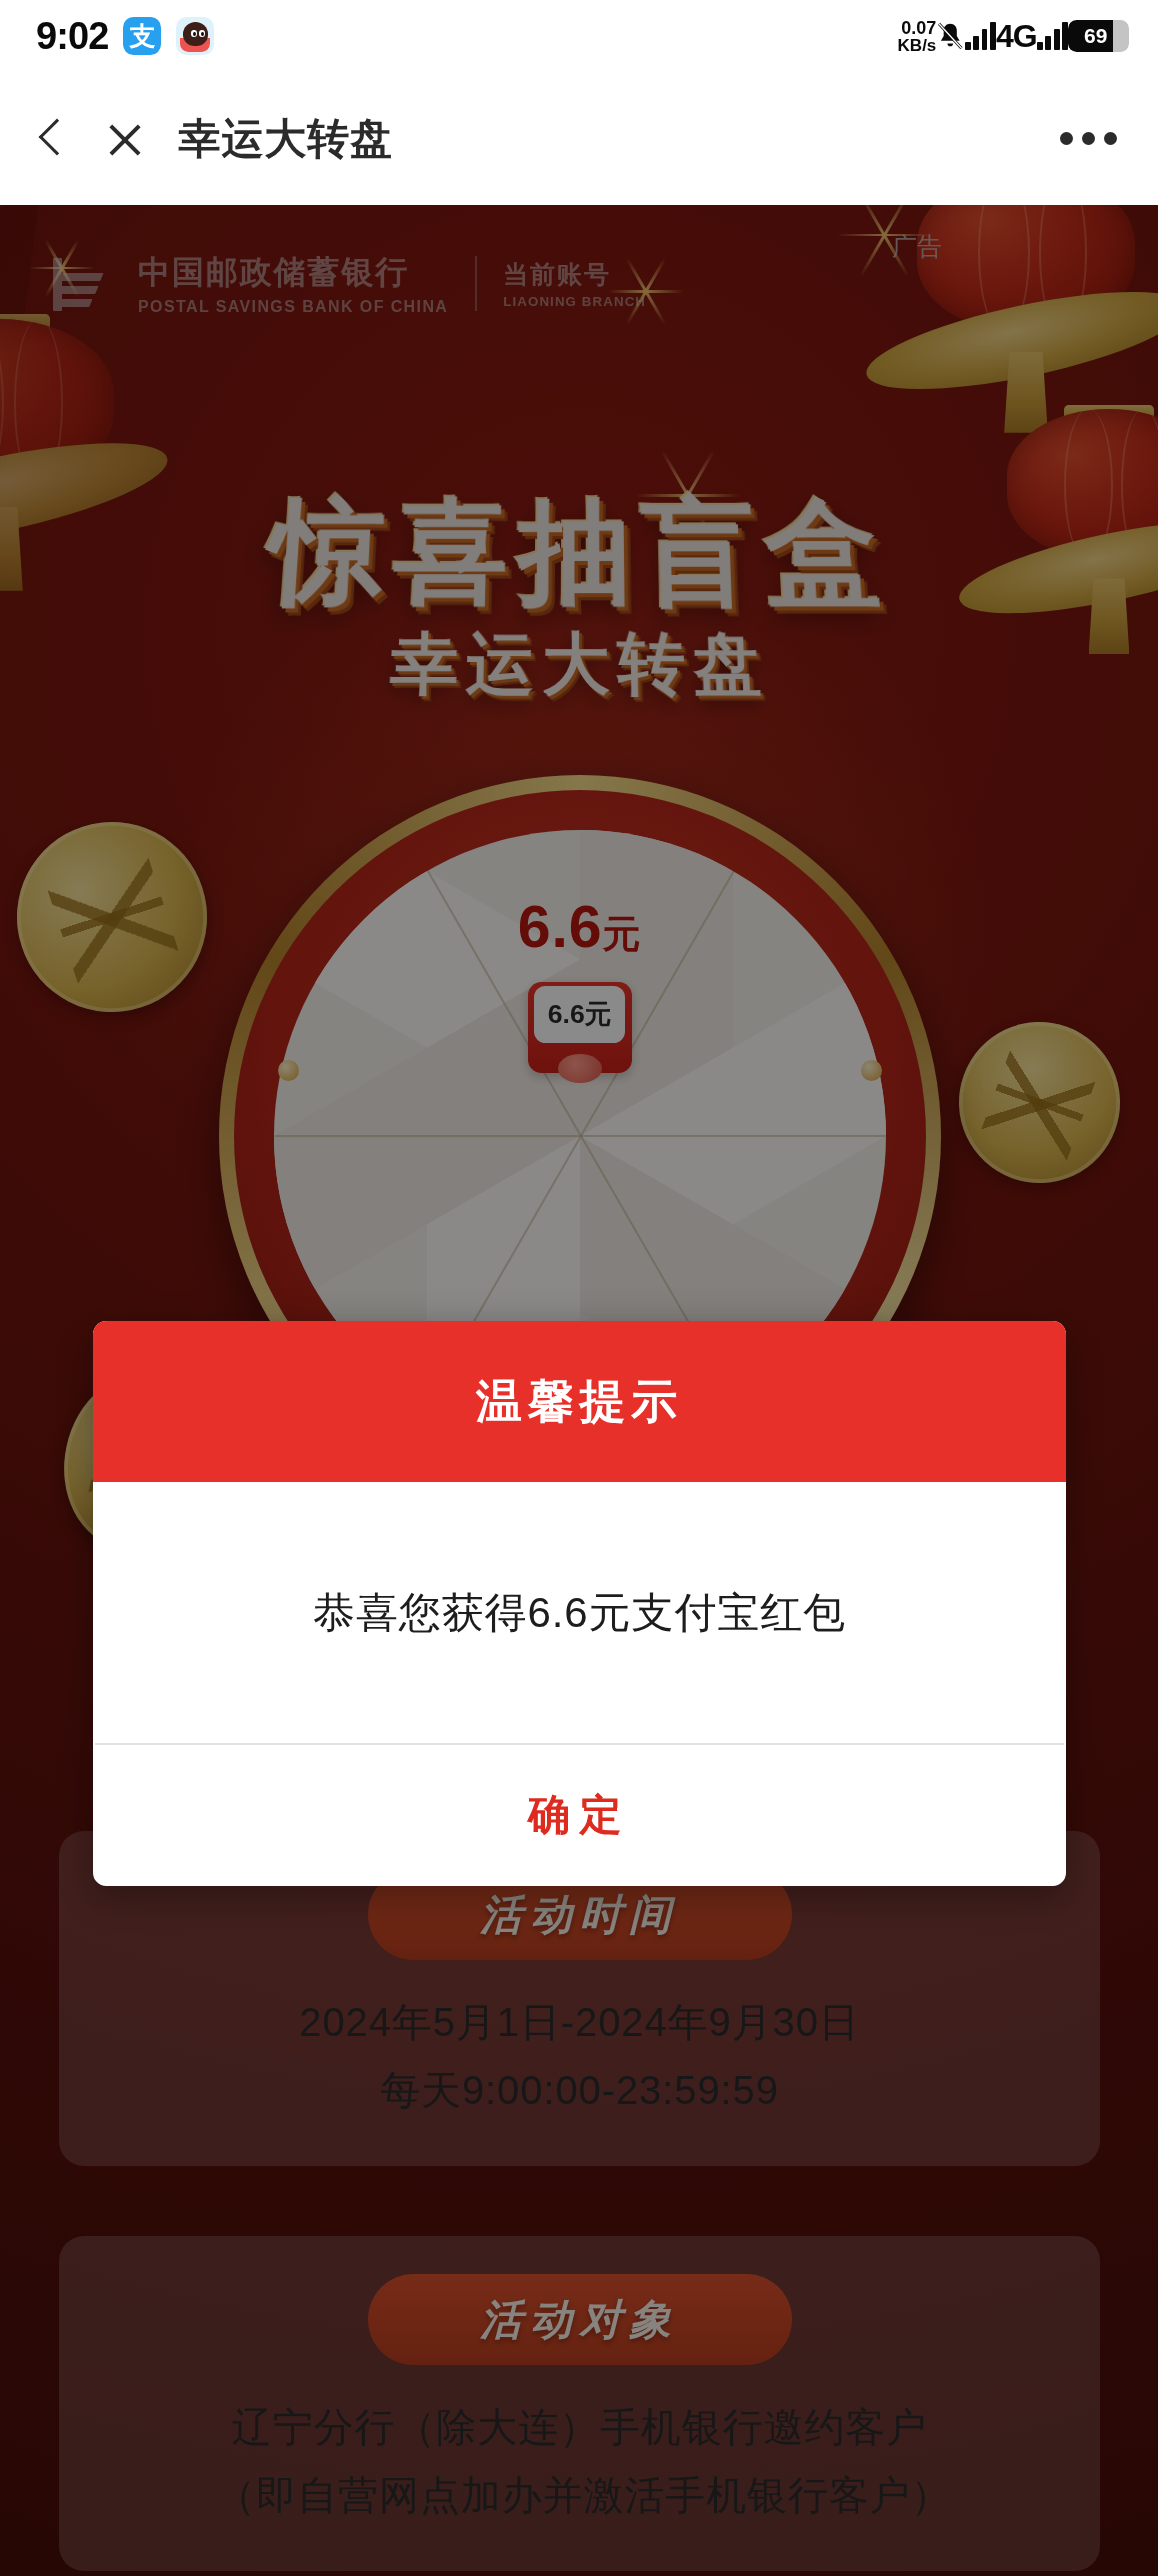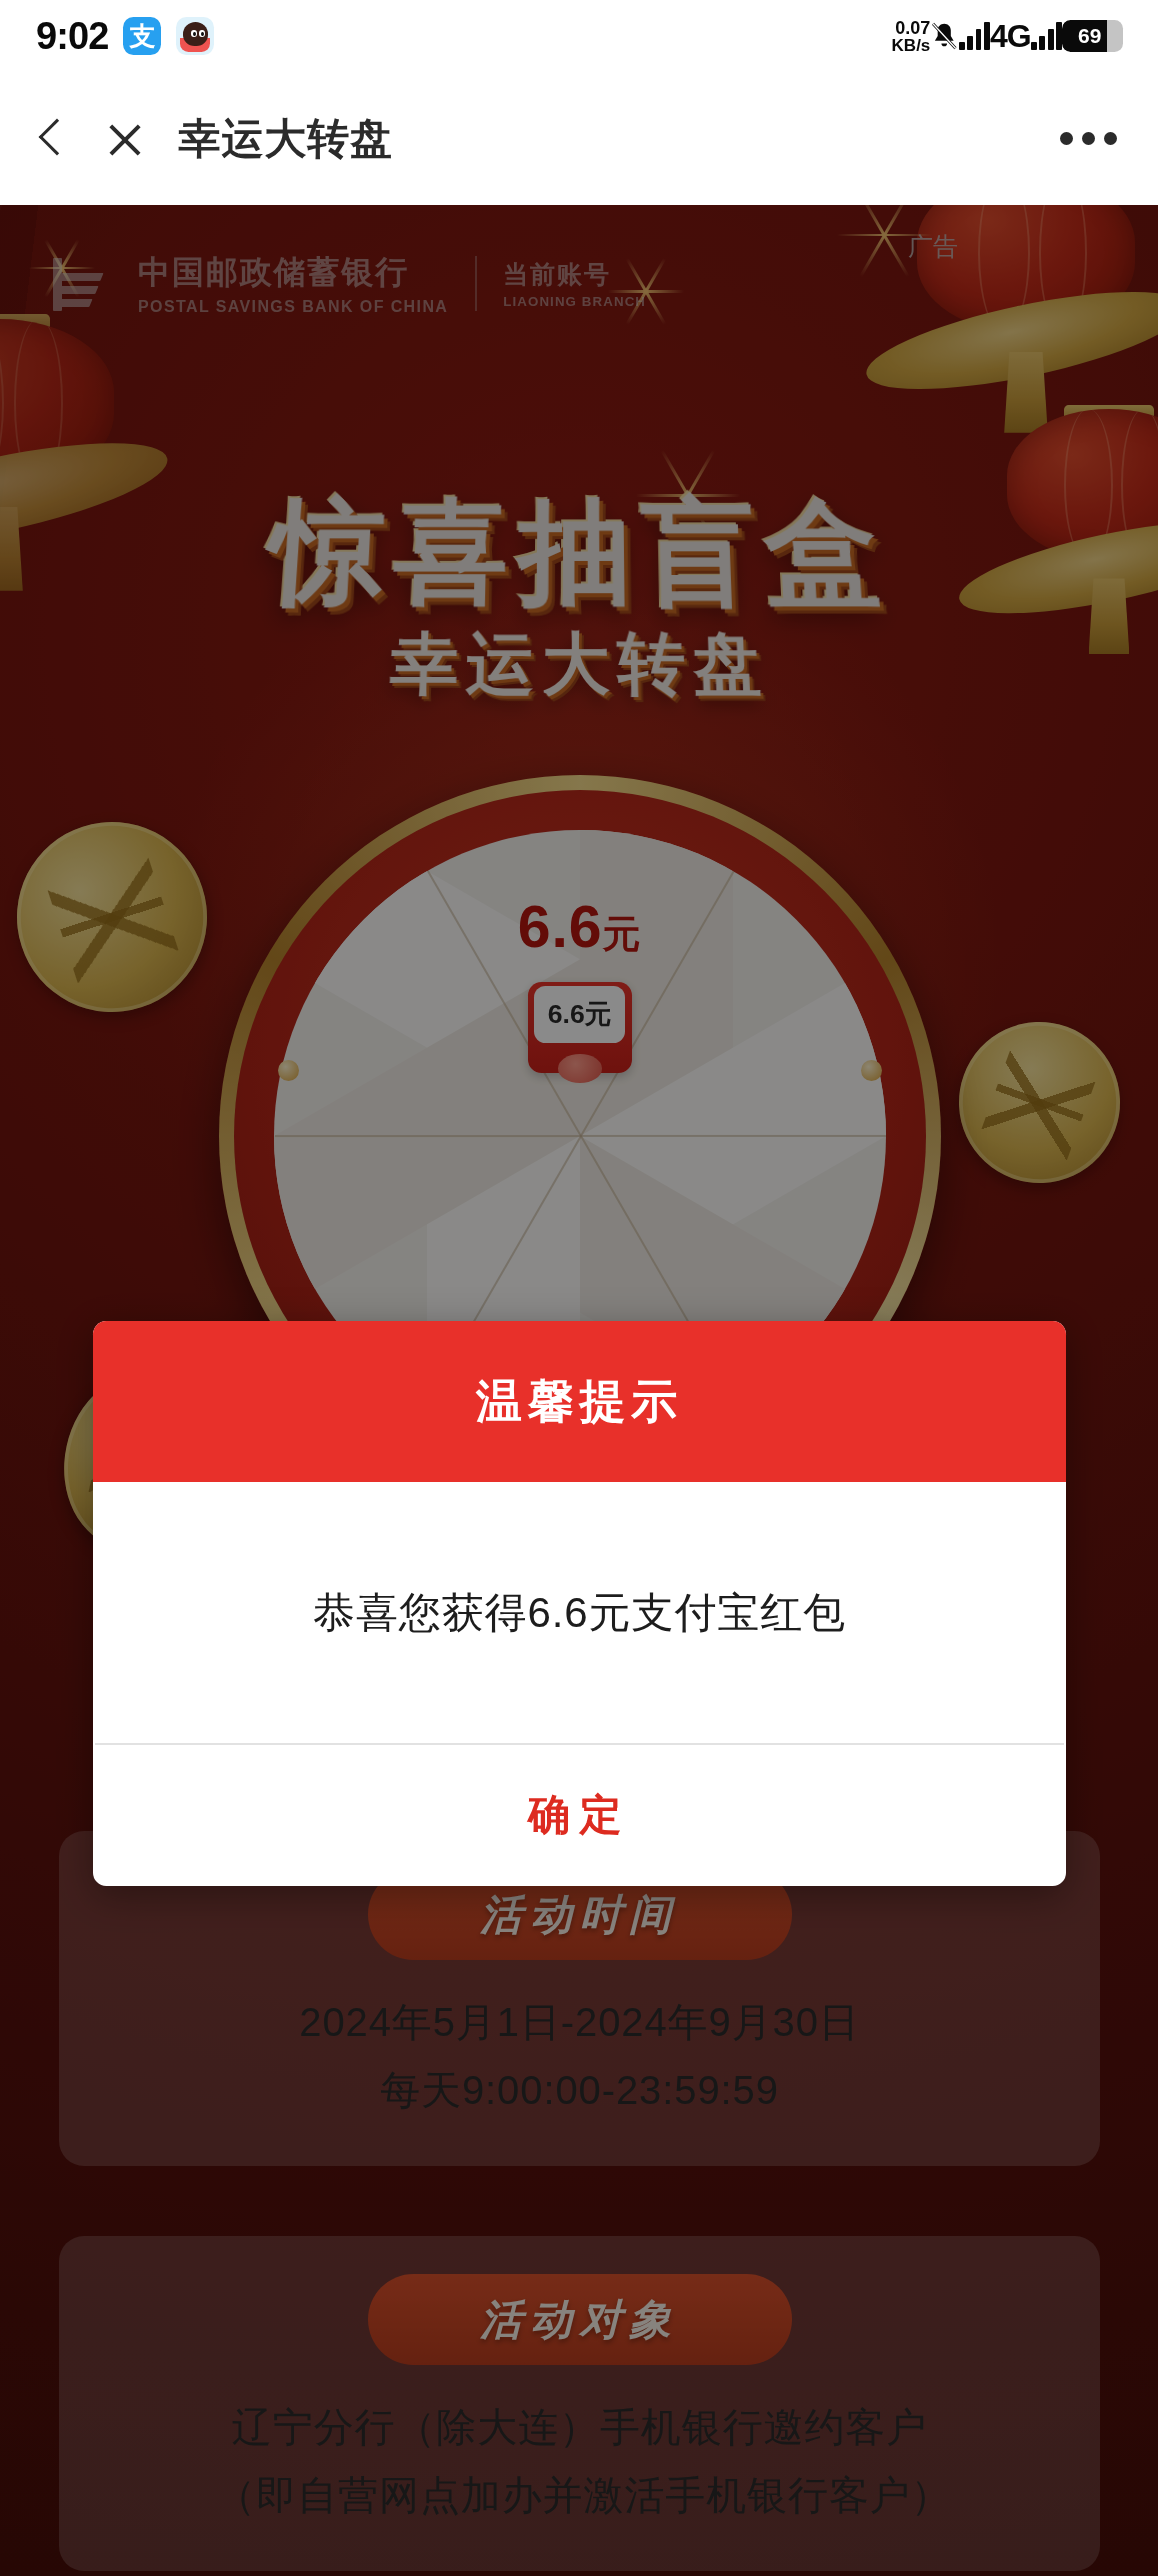--- a/index.html
+++ b/index.html
@@ -24,21 +24,21 @@
      background:#ef5350; border-radius:0 0 8.5px 8.5px; }
   .ico-blob .head{ position:absolute; left:6.6px; top:4.7px; width:25px; height:24px;
      background:#3b1f18; border-radius:50% 50% 46% 46%; }
   .ico-blob .eye{ position:absolute; top:13.3px; width:5.7px; height:6.6px; background:#fff;
      border-radius:50%; }
   .ico-blob .eye.l{ left:15px; } .ico-blob .eye.r{ left:23px; }
   .ico-blob .pupil{ position:absolute; top:15px; width:2.8px; height:3.8px; background:#111;
      border-radius:50%; }
   .ico-blob .pupil.l{ left:17px;} .ico-blob .pupil.r{ left:25px;}
 
-  .sb-right{ position:absolute; right:36px; display:flex; align-items:center; gap:0; }
+  .sb-right{ position:absolute; right:30px; display:flex; align-items:center; gap:0; }
   .netspeed{ display:flex; flex-direction:column; align-items:flex-end; line-height:1.0;
      font-size:18px; font-weight:600; color:#0a0a0a; }
   .netspeed .u{ font-size:17px; }
   .bell{ position:relative; width:28.5px; height:30px; }
   .bars{ display:flex; align-items:flex-end; gap:2.8px; height:28.5px; }
   .bars i{ display:block; width:5.7px; background:#0a0a0a; border-radius:0.9px; }
   .bars i:nth-child(1){ height:8.5px; } .bars i:nth-child(2){ height:14.2px; }
   .bars i:nth-child(3){ height:21px; } .bars i:nth-child(4){ height:28.5px; }
   .g4{ font-size:32px; font-weight:700; color:#0a0a0a; letter-spacing:-0.9px; }
   .battery{ position:relative; width:61px; height:32px; border-radius:8.5px;
@@ -127,21 +127,21 @@
   .brand-txt{ display:flex; flex-direction:column; gap:2.8px; }
   .brand-cn{ font-size:32px; font-weight:700; color:#dcdcdc; letter-spacing:1.9px; }
   .brand-en{ font-size:16px; font-weight:600; color:#d2d2d2; letter-spacing:1.4px; }
   .brand-div{ width:1.9px; height:55px; background:#cfcfcf; opacity:.6; margin:0 9.5px; }
   .brand-b1{ font-size:25px; font-weight:700; color:#dcdcdc; letter-spacing:1.9px;}
   .brand-b2{ font-size:13.3px; font-weight:600; color:#d2d2d2; letter-spacing:1.1px;}
 
   .acct{ position:absolute; right:42px; top:-3.8px; height:72px; padding:0 25px;
     display:flex; align-items:center; border-radius:36px; background:rgba(0,0,0,.22);
     font-size:30px; color:#d6cfcf; letter-spacing:1.9px; white-space:nowrap; }
-  .adlabel{ position:absolute; right:38px; top:-21px; font-size:25px; color:#bdb6b6;
+  .adlabel{ position:absolute; right:54px; top:-21px; font-size:25px; color:#bdb6b6;
     opacity:.85; }
 
   
   .headline{ position:absolute; top:285px; left:0; width:1159px; text-align:center; }
   .hl1{ font-size:114px; font-weight:800; letter-spacing:9.5px; line-height:1.08;
     color:#e9e4e0;
     text-shadow:
       3.8px 3.8px 0 #c96a24, 6.6px 6.6px 0 #a0481a, -1.9px -1.9px 0 #f0d9a0,
       0 9.5px 23px rgba(0,0,0,.45);
     transform:perspective(437px) rotateX(6deg); }

